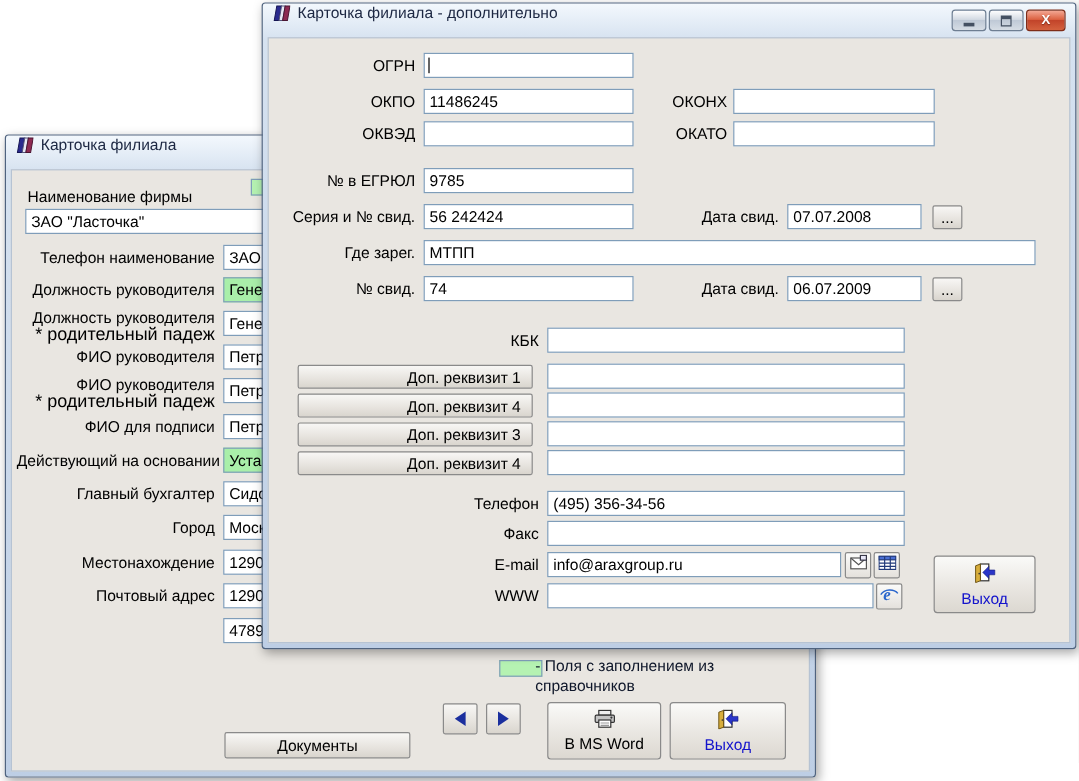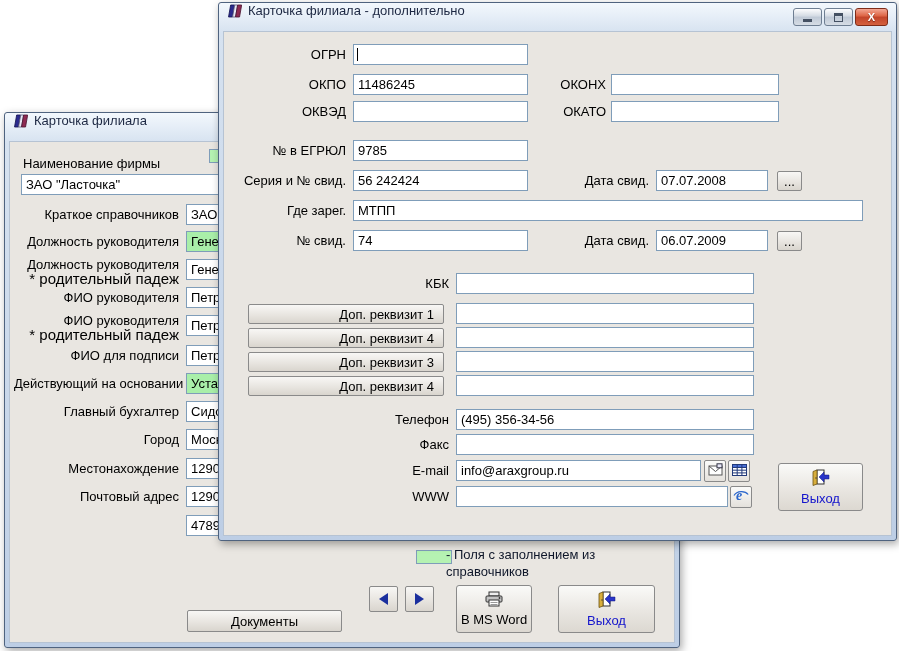--- a/index.html
+++ b/index.html
@@ -62,21 +62,21 @@
         </svg>
     </span>
     <span class="ttext">Карточка филиала</span>
   </div>
   <div class="client">
 
     <div class="llbl" style="left:13px;top:14px">Наименование фирмы</div>
     <div class="fld" style="left:11px;top:32px;width:262px">ЗАО "Ласточка"</div>
     <div class="swatch" style="left:199px;top:7px;width:34px;height:14px"></div>
 
-    <div class="lbl" style="left:4px;top:65px;width:165px">Краткое справочников</div>
+    <div class="lbl" style="left:4px;top:65px;width:165px">Телефон наименование</div>
     <div class="fld" style="left:176px;top:62px;width:120px">ЗАО </div>
 
     <div class="lbl" style="left:4px;top:92px;width:165px">Должность руководителя</div>
     <div class="fld green" style="left:176px;top:89px;width:120px">Гене</div>
 
     <div class="lbl" style="left:4px;top:115px;width:165px">
       <div>Должность руководителя</div>
       <div class="sub">* родительный падеж</div>
     </div>
     <div class="fld" style="left:176px;top:117px;width:120px">Гене</div>
@@ -115,21 +115,21 @@
     <div class="swatch" style="left:406px;top:408px;width:36px;height:14px"></div>
     <div class="legendtxt" style="left:436px;top:404px;width:215px">- Поля с заполнением из справочников</div>
 
     <div class="btn" style="left:359px;top:444px;width:29px;height:26px">
       <span class="arrow-left"></span>
     </div>
     <div class="btn" style="left:395px;top:444px;width:29px;height:26px">
       <span class="arrow-right"></span>
     </div>
 
-    <div class="btn bigbtn" style="left:446px;top:443px;width:76px;height:48px">
+    <div class="btn bigbtn" style="left:446px;top:443px;width:95px;height:48px">
       <span>
         <svg width="20" height="16" viewBox="0 0 20 16">
           <rect x="5" y="1" width="10" height="4" fill="#eee" stroke="#333"></rect>
           <rect x="2" y="5" width="16" height="6" rx="1" fill="#c4c4c4" stroke="#333"></rect>
           <rect x="5" y="9" width="10" height="6" fill="#fff" stroke="#333"></rect>
           <circle cx="15.5" cy="7" r="0.9" fill="#333"></circle>
           <line x1="6.5" y1="11.5" x2="13.5" y2="11.5" stroke="#999"></line>
           <line x1="6.5" y1="13.5" x2="13.5" y2="13.5" stroke="#999"></line>
         </svg>
       </span>

